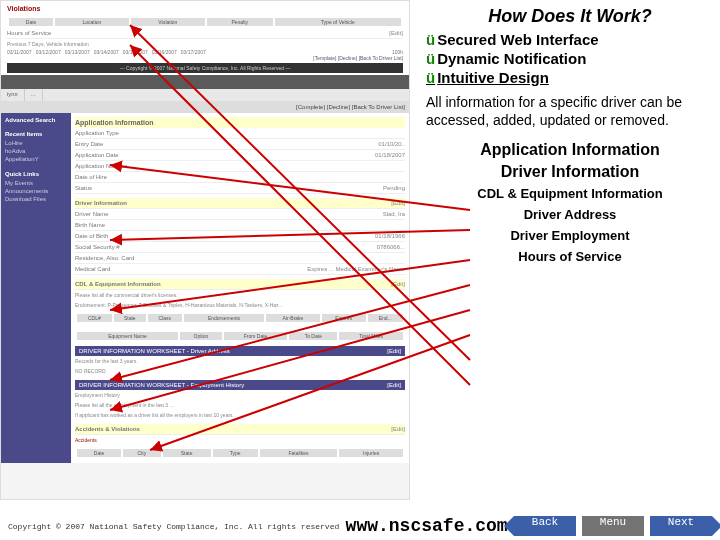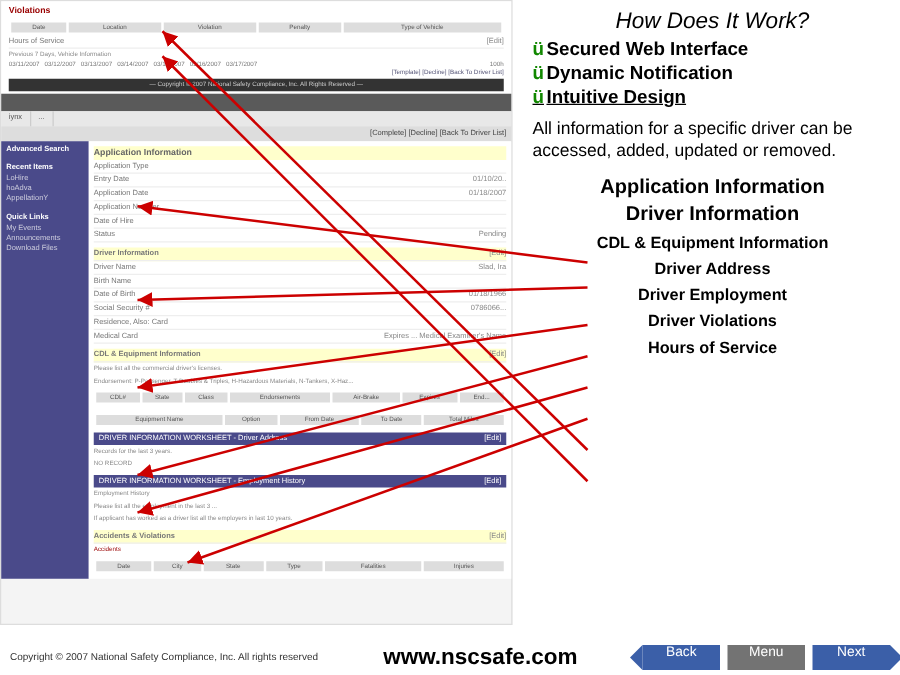--- a/index.html
+++ b/index.html
@@ -18,28 +18,28 @@
   .ss-section-title { font-weight: bold; font-size: 7px; color: #666; padding: 2px 0; }
   .ss-row { display: flex; justify-content: space-between; border-bottom: 1px solid #eee; padding: 2px 0; }
   .ss-row .l { color: #777; }
   .ss-row .r { color: #888; }
   .ss-yellow { background: #ffffcc; }
   .ss-bar { background: #4a4a8a; color: #fff; padding: 2px 4px; font-size: 6px; margin-top: 4px; }
   .ss-note { font-size: 5px; color: #888; padding: 2px 0; }
   .ss-table { width: 100%; font-size: 5px; margin-top: 2px; }
   .ss-table th { background: #ddd; padding: 1px; color: #555; font-weight: normal; }
   .right-panel { position: absolute; left: 420px; top: 0; width: 300px; }
-  .heading { font-family: Arial, sans-serif; font-size: 18px; font-weight: normal; font-style: italic; text-align: center; padding: 6px 0 4px; }
+  .heading { font-family: Arial, sans-serif; font-size: 18px; font-weight: bold; font-style: italic; text-align: center; padding: 6px 0 4px; }
   .bullet { font-size: 15px; font-weight: bold; color: #000; padding: 0 0 2px 6px; }
   .bullet .check { color: #118800; font-weight: bold; margin-right: 2px; }
   .bullet.u { text-decoration: underline; }
   .para { font-size: 14px; color: #000; padding: 6px 6px 10px 6px; line-height: 1.25; }
   .info-title { font-size: 16px; font-weight: bold; text-align: center; padding: 2px 0; }
   .info-item { font-size: 13px; font-weight: bold; text-align: center; padding: 3px 0; }
-  .footer { position: absolute; bottom: 4px; left: 0; width: 720px; display: flex; align-items: center; justify-content: space-between; padding: 0 8px; }
+  .footer { position: absolute; bottom: 4px; left: 0; width: 720px; display: flex; align-items: center; justify-content: space-between; padding: 0 8px; font-family: Liberation Mono, monospace; }
   .copyright { font-size: 8px; color: #333; }
   .url { font-size: 18px; font-weight: bold; color: #000; text-align: center; flex: 1; }
   .nav { display: flex; gap: 6px; align-items: center; }
   .nav-btn { position: relative; width: 62px; height: 20px; display: flex; align-items: flex-start; justify-content: center; font-size: 11px; color: #fff; cursor: pointer; }
   .nav-btn.back { background: #3b5fa8; }
   .nav-btn.back::before { content:''; position:absolute; left:-10px; top:0; border-top:10px solid transparent; border-bottom:10px solid transparent; border-right:10px solid #3b5fa8; }
   .nav-btn.menu { background: #737373; }
   .nav-btn.next { background: #3b5fa8; }
   .nav-btn.next::after { content:''; position:absolute; right:-10px; top:0; border-top:10px solid transparent; border-bottom:10px solid transparent; border-left:10px solid #3b5fa8; }
   svg.arrows { position: absolute; left: 0; top: 0; width: 720px; height: 540px; pointer-events: none; }
@@ -228,21 +228,20 @@
   <div class="heading">How Does It Work?</div>
   <div class="bullet"><span class="check">ü</span><span>Secured Web Interface</span></div>
   <div class="bullet"><span class="check">ü</span><span>Dynamic Notification</span></div>
   <div class="bullet u"><span class="check">ü</span><span>Intuitive Design</span></div>
   <div class="para">All information for a specific driver can be accessed, added, updated or removed.</div>
   <div class="info-title">Application Information</div>
   <div class="info-title">Driver Information</div>
   <div class="info-item">CDL &amp; Equipment Information</div>
   <div class="info-item">Driver Address</div>
   <div class="info-item">Driver Employment</div>
-  <div class="info-item">Driver Violations</div>
   <div class="info-item">Hours of Service</div>
 </div>
 
 <svg class="arrows">
   <defs>
     <marker id="ah" markerWidth="8" markerHeight="8" refX="6" refY="3" orient="auto">
       <path d="M0,0 L6,3 L0,6 Z" fill="#cc0000"></path>
     </marker>
   </defs>
   <line x1="470" y1="210" x2="110" y2="165" stroke="#cc0000" stroke-width="2" marker-end="url(#ah)"></line>

